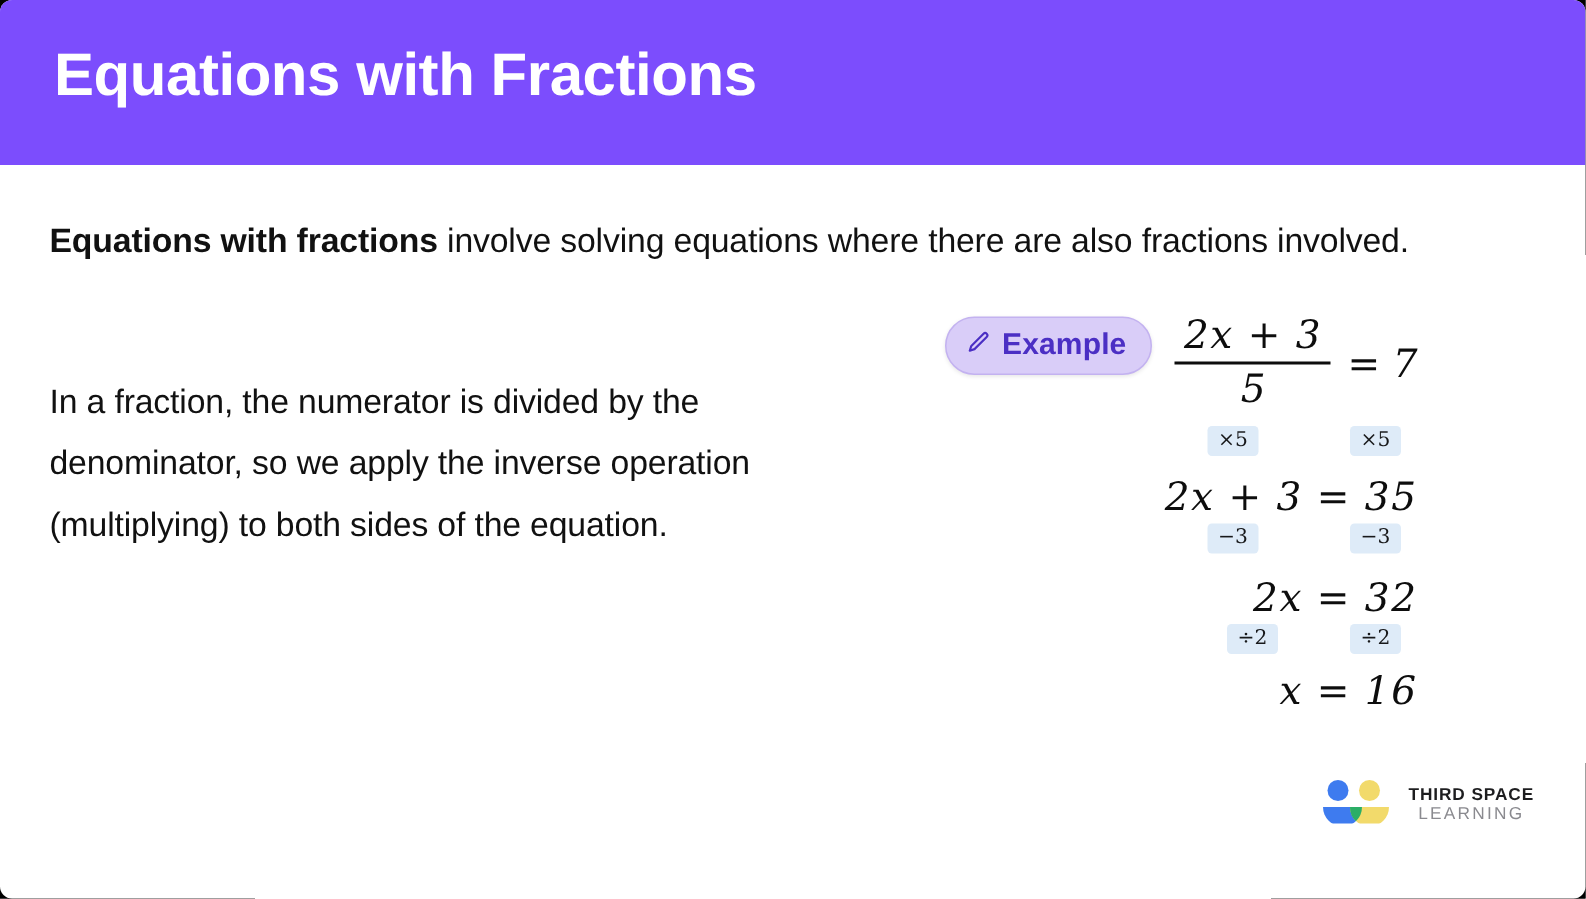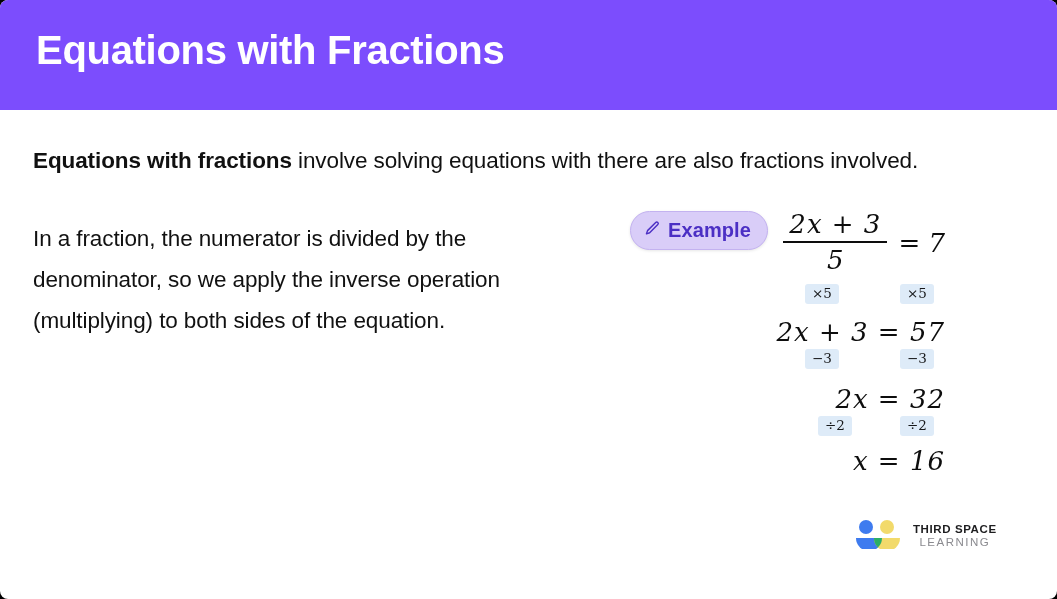--- a/index.html
+++ b/index.html
@@ -50,21 +50,21 @@
   }
   .para {
     font-size: 22.5px;
     line-height: 41px;
     color: #111111;
     letter-spacing: -0.1px;
   }
   .para strong { font-weight: bold; }
   #para-1 { width: 990px; }
   #para-2 { width: 540px; margin-top: 26px; }
-  #para-3 { width: 560px; margin-top: 37px; }
+  #para-3 { width: 560px; margin-top: 66px; }
 
   
   #example-panel {
     position: absolute;
     left: 625px;
     top: 203px;
     width: 320px;
     height: 300px;
   }
 
@@ -175,21 +175,21 @@
 
   #eq-3 { margin-top: 13px; }
   #ops-3 .op-left  { left: 73px; }
   #ops-3 .op-right { left: 155px; }
 
   #eq-4 { margin-top: 8px; text-align: right; }
 
   
   #logo {
     position: absolute;
-    left: 852px;
+    left: 878px;
     top: 519px;
     display: flex;
     align-items: center;
     gap: 9px;
   }
   #logo-text {
     display: flex;
     flex-direction: column;
     line-height: 1.12;
   }
@@ -211,21 +211,21 @@
 <body>
 
 <div id="card">
 
   <div id="header">
     <div id="page-title">Equations with Fractions</div>
   </div>
 
   <div id="body-text">
 
-    <p class="para" id="para-1"><strong>Equations with fractions</strong><span> involve solving equations with there are also fractions involved.</span></p>
+    <p class="para" id="para-1"><strong>Equations with fractions</strong><span> involve solving equations where there are also fractions involved.</span></p>
 
 
     <p class="para" id="para-3">In a fraction, the numerator is divided by the denominator, so we apply the inverse operation (multiplying) to both sides of the equation.</p>
 
   </div>
 
   <div id="example-panel">
 
     <div id="example-badge">
       <span class="pencil">
@@ -246,21 +246,21 @@
         </span>
         <span class="rhs math">= 7</span>
       </div>
 
       <div class="ops-row" id="ops-1">
         <span class="op-badge op-left">×5</span>
         <span class="op-badge op-right">×5</span>
       </div>
 
       <div class="eq-row" id="eq-2">
-        <span class="eq-line math">2x + 3 = 57</span>
+        <span class="eq-line math">2x + 3 = 35</span>
       </div>
 
       <div class="ops-row" id="ops-2">
         <span class="op-badge op-left">−3</span>
         <span class="op-badge op-right">−3</span>
       </div>
 
       <div class="eq-row" id="eq-3">
         <span class="eq-line math">2x = 32</span>
       </div>

